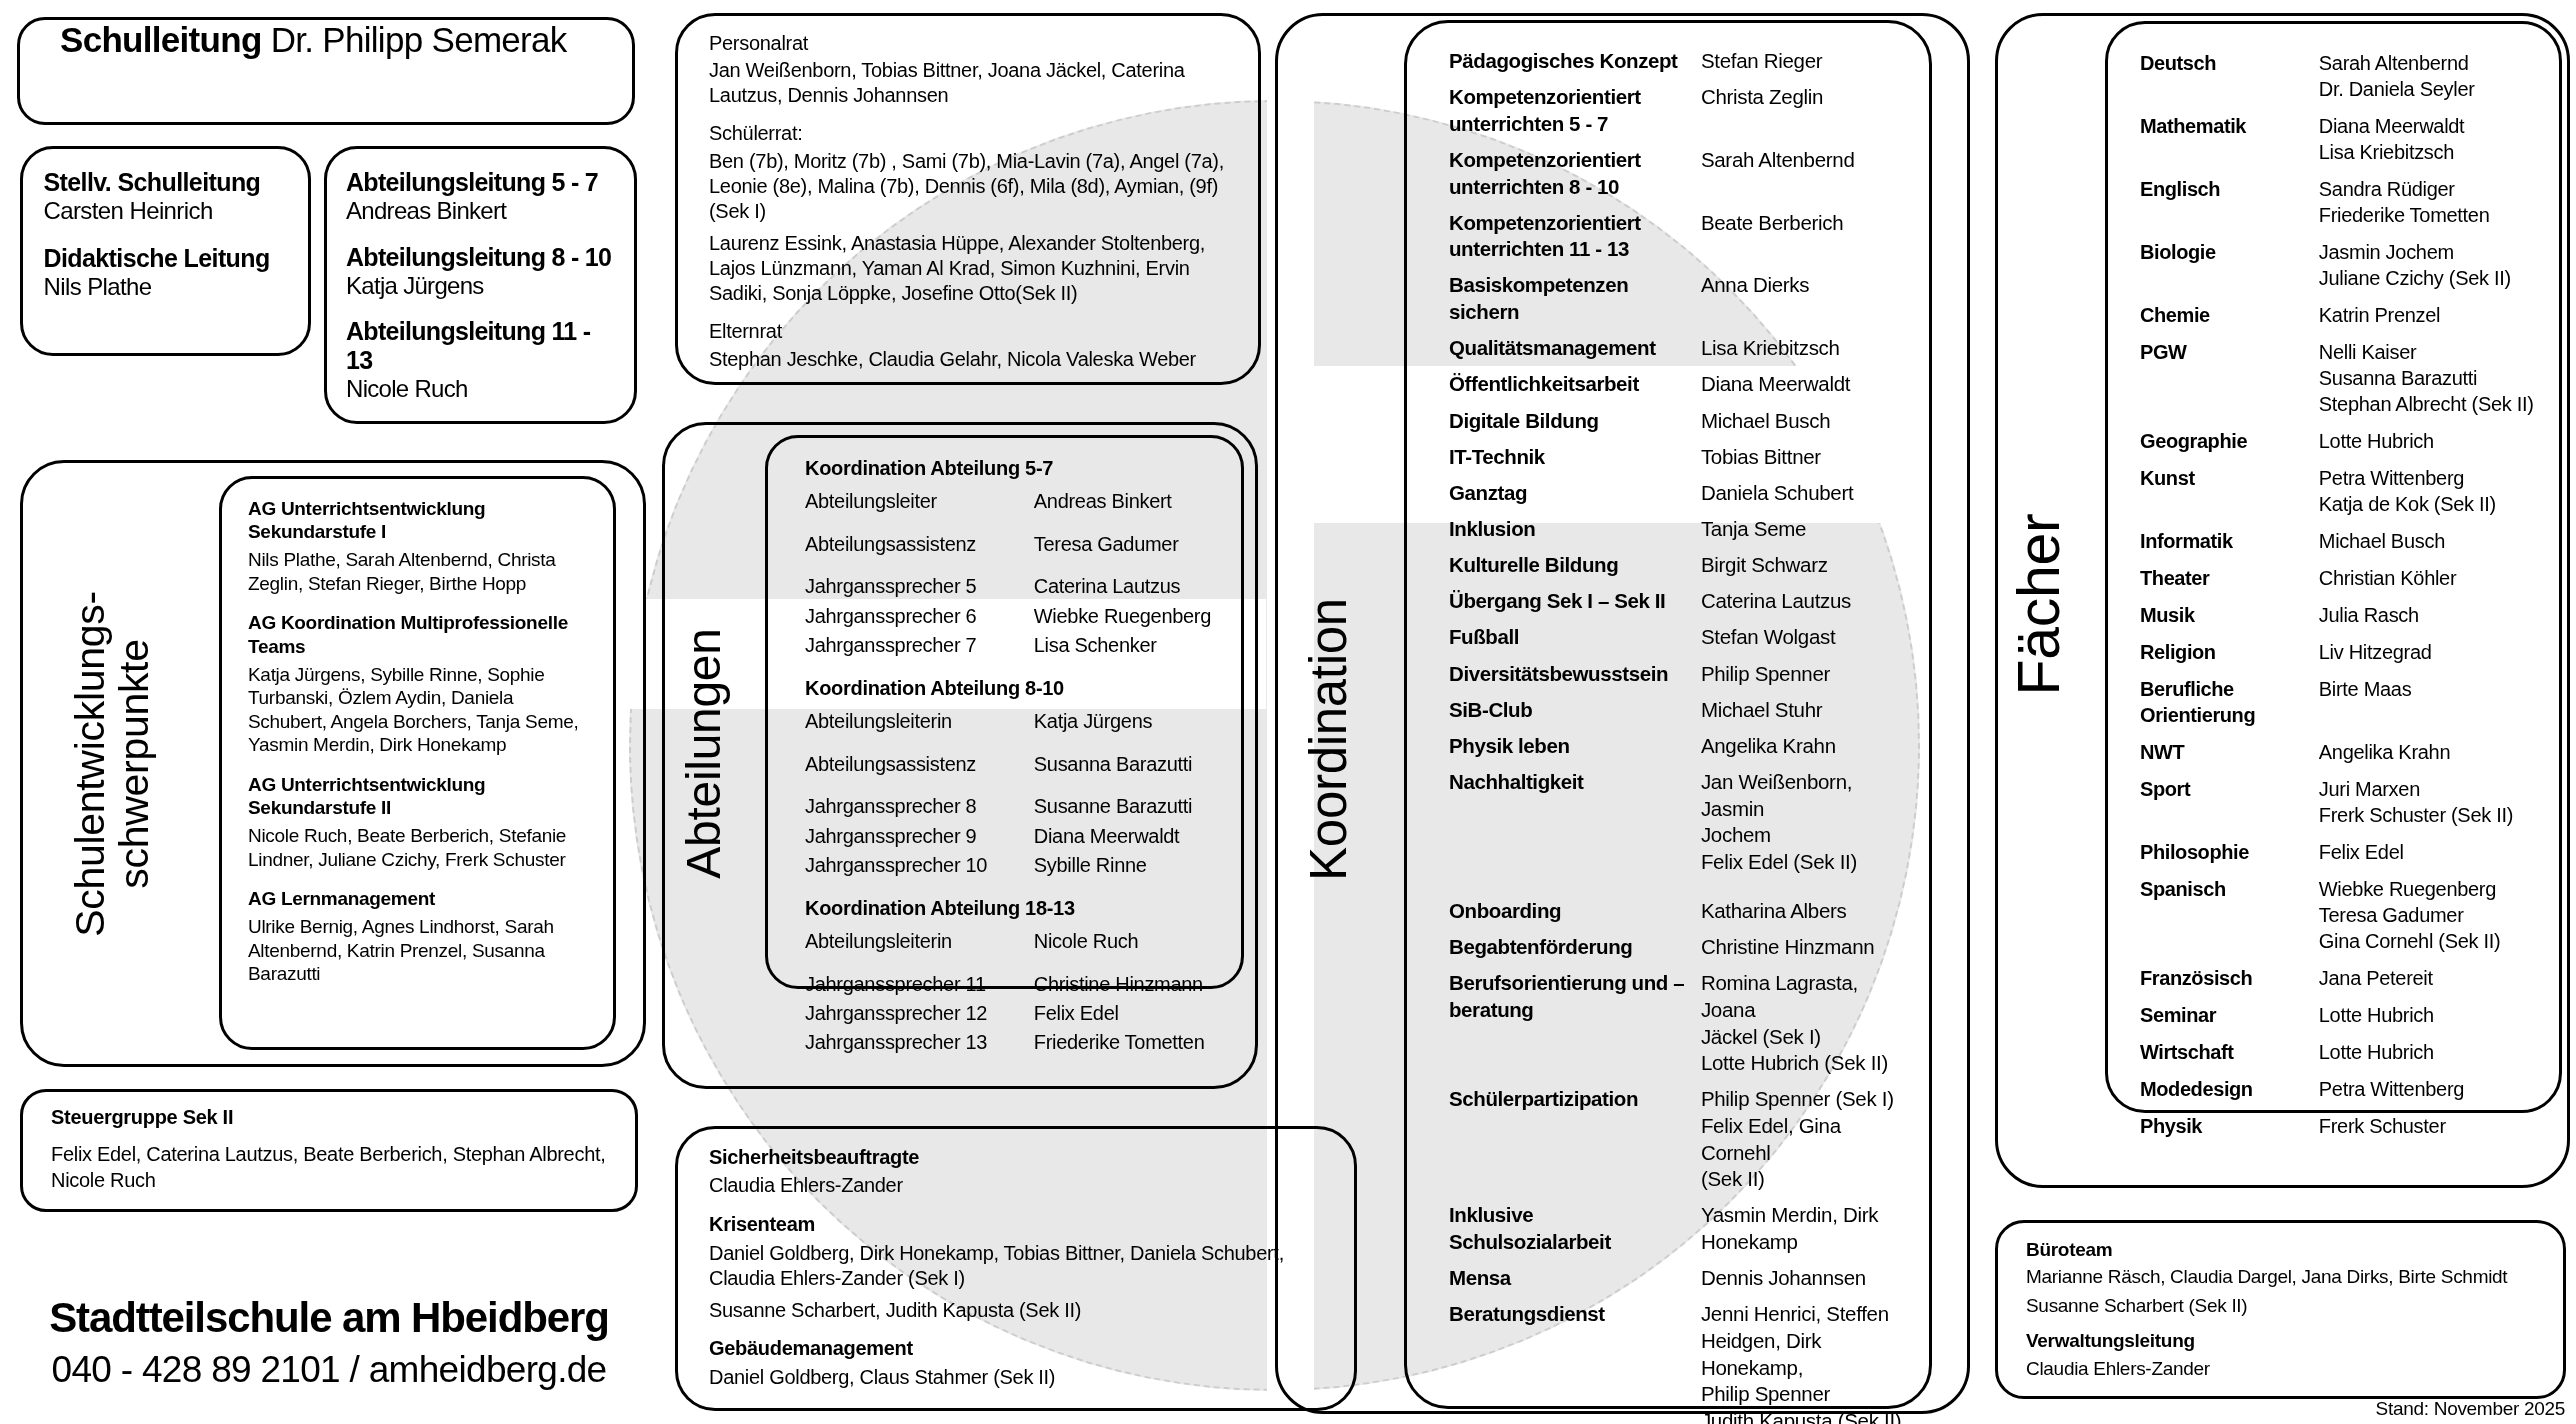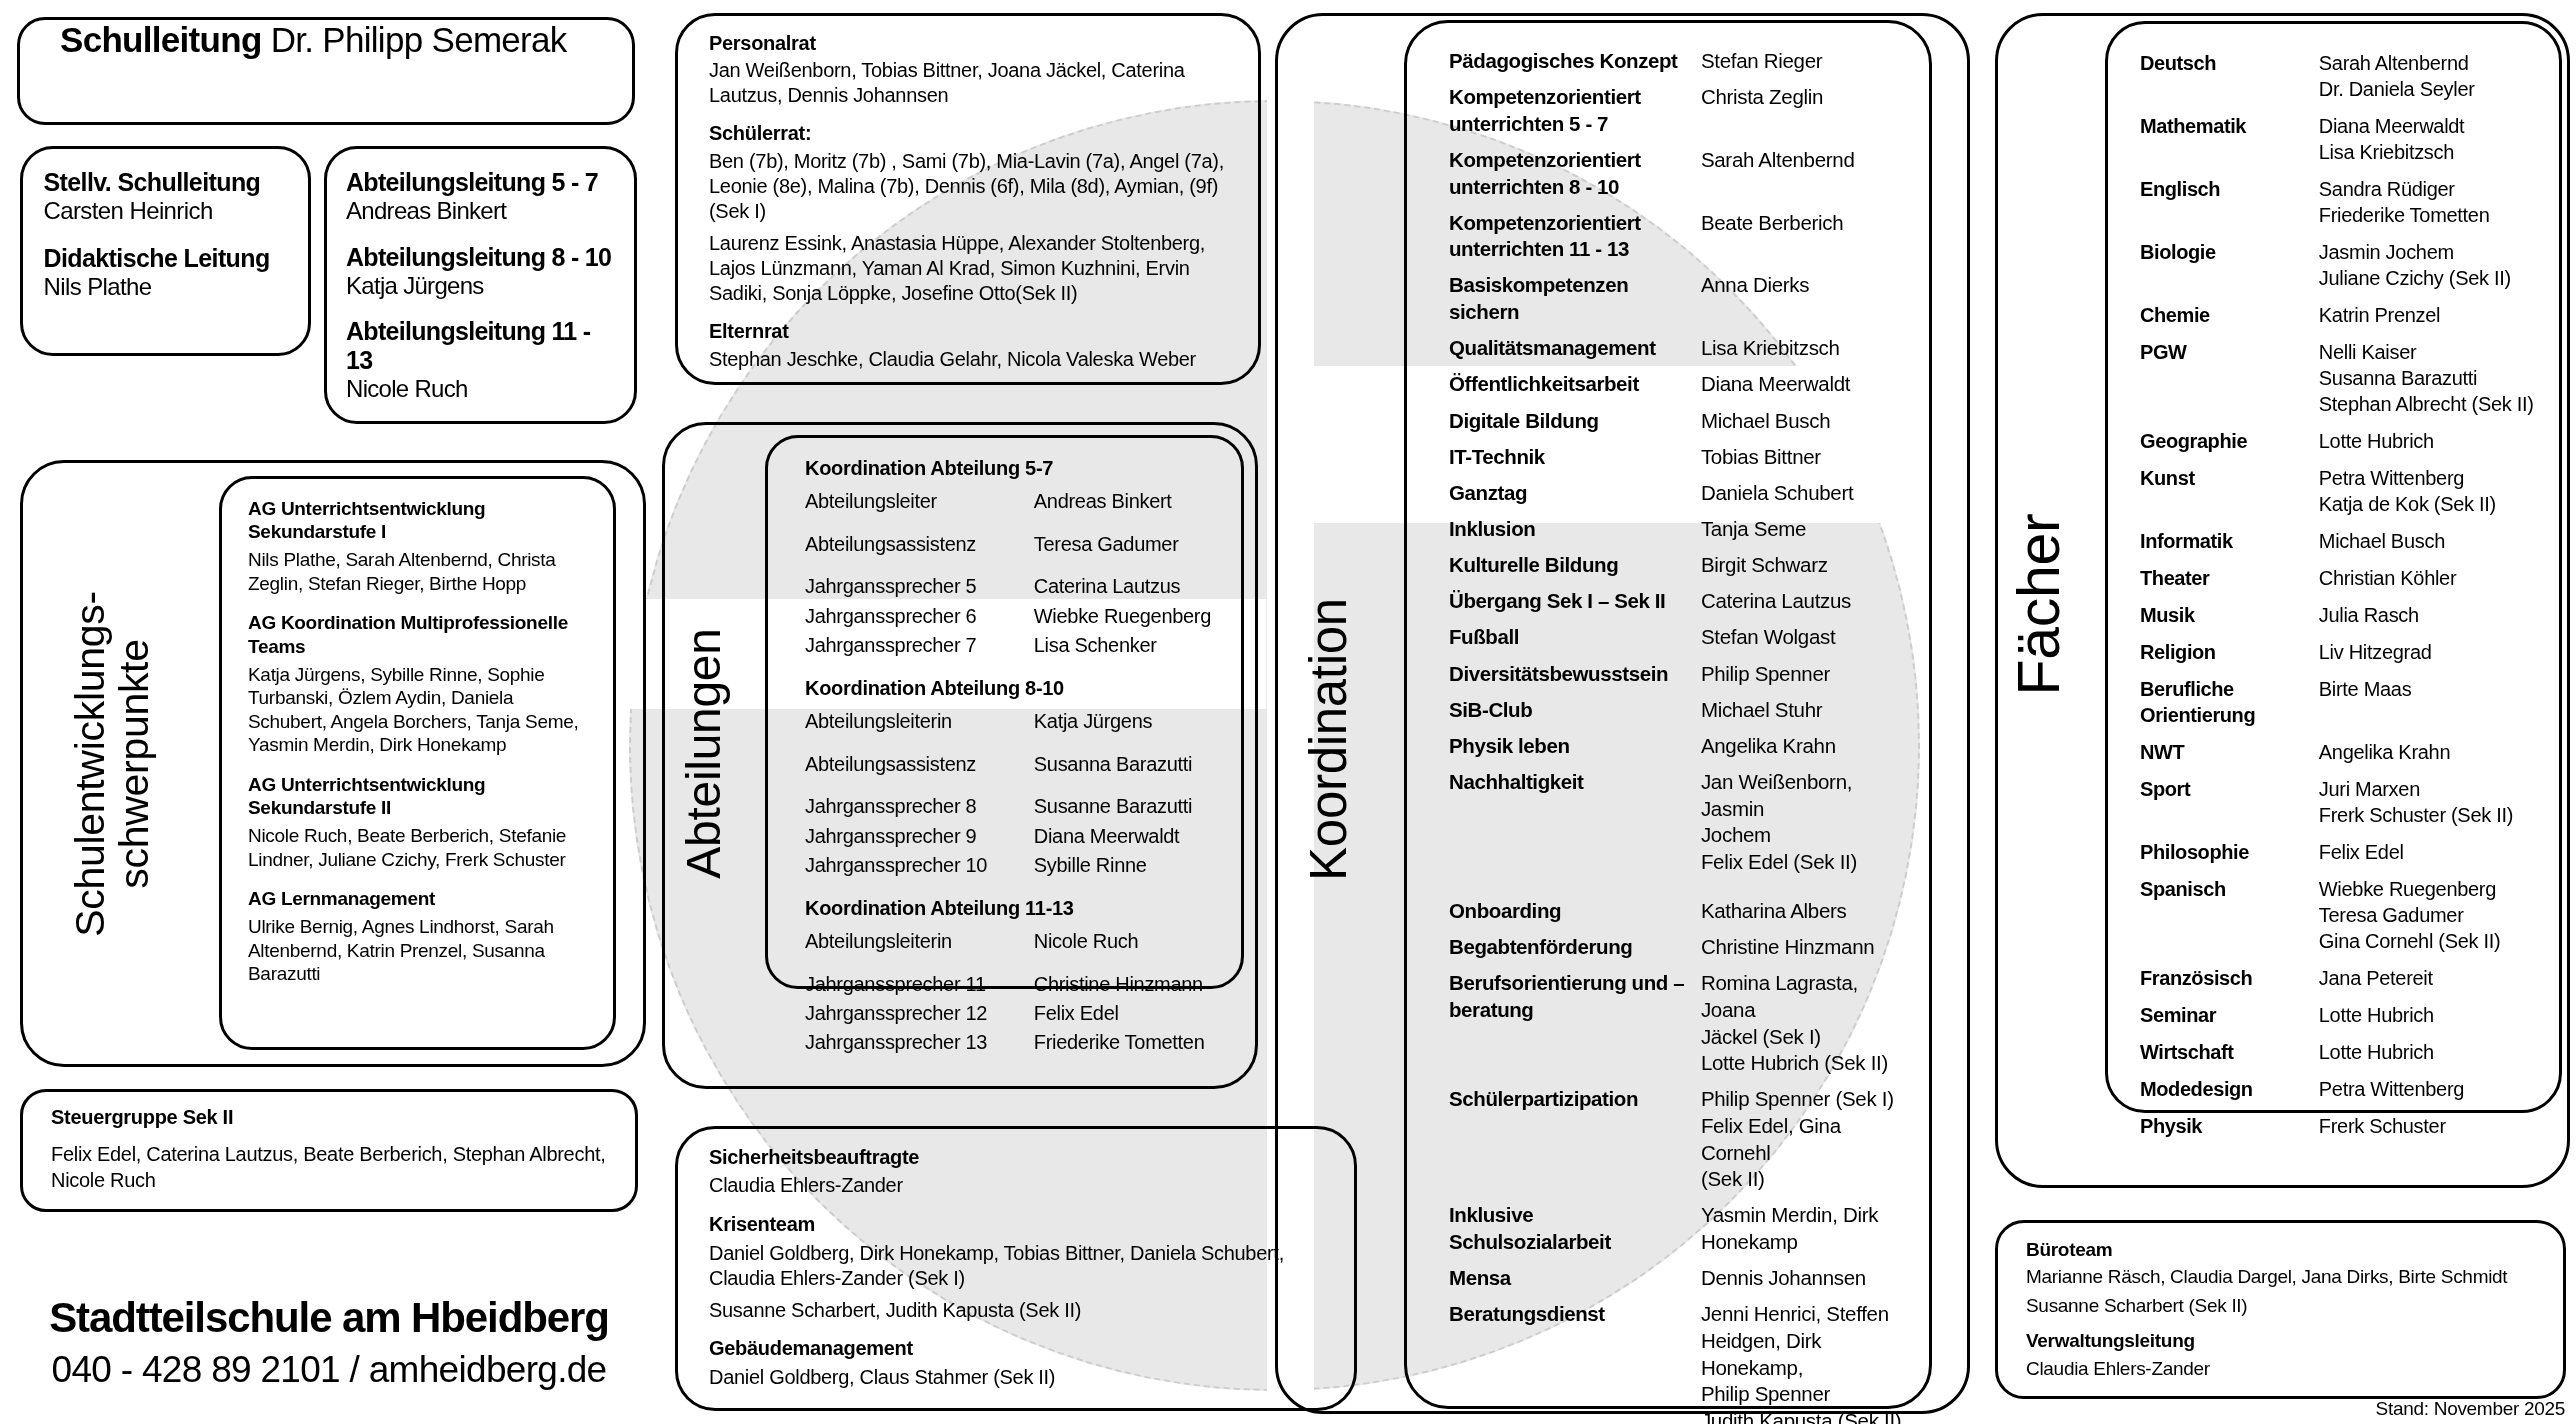--- a/index.html
+++ b/index.html
@@ -34,21 +34,21 @@
   .ag-sec+.ag-sec{margin-top:16px;}
   .ag-sec .t{font-weight:bold;margin-bottom:4.4px;}
   .bx-st{left:20px;top:1089px;width:618px;height:123px;border-radius:26px;padding:11.7px 28px;font-size:20px;line-height:1.3;}
   .bx-st .t{font-weight:bold;margin-bottom:11.7px;}
   .footer{position:absolute;z-index:1;left:20px;top:1294px;width:618px;text-align:center;}
   .footer .l1{font-weight:bold;font-size:42px;letter-spacing:-1.1px;}
   .footer .l2{font-size:37px;margin-top:7.3px;letter-spacing:-0.7px;}
   
   .bx-gr{left:675px;top:13px;width:586px;height:372px;border-radius:40px;padding:14.6px 31px;font-size:20px;line-height:1.26;}
   .g-sec+.g-sec{margin-top:13px;}
-  .g-sec .t{font-weight:bold;margin-bottom:2.2px;}
+  .g-sec .t{font-weight:normal;margin-bottom:2.2px;}
   .g-sec p+p{margin-top:6.6px;}
   
   .bx-ab{left:662px;top:422px;width:596px;height:667px;border-radius:44px;}
   .vl-ab{left:487px;top:717px;width:454px;height:73px;font-size:48px;}
   .bx-abi{left:765px;top:435px;width:479px;height:554px;border-radius:33px;padding:17.6px 14.6px 10.2px 37px;
           font-size:20px;line-height:1.25;}
   .asec+.asec{margin-top:17.6px;}
   .asec .t{font-weight:bold;margin-bottom:8.8px;}
   .arows{display:flex;flex-direction:column;gap:4.4px;}
   .arow{display:flex;gap:8.8px;}
@@ -237,21 +237,21 @@
             <div class="an">Diana Meerwaldt</div>
           </div>
 
           <div class="arow">
             <div class="ar">Jahrganssprecher 10</div>
             <div class="an">Sybille Rinne</div>
           </div>
         </div>
     </div>
     <div class="asec">
-      <div class="t">Koordination Abteilung 11-13</div>
+      <div class="t">Koordination Abteilung 18-13</div>
       <div class="arows">
 
           <div class="arow">
             <div class="ar">Abteilungsleiterin</div>
             <div class="an">Nicole Ruch</div>
           </div>
 
           <div class="arow" style="margin-top: 13px;">
             <div class="ar">Jahrganssprecher 11</div>
             <div class="an">Christine Hinzmann</div>

